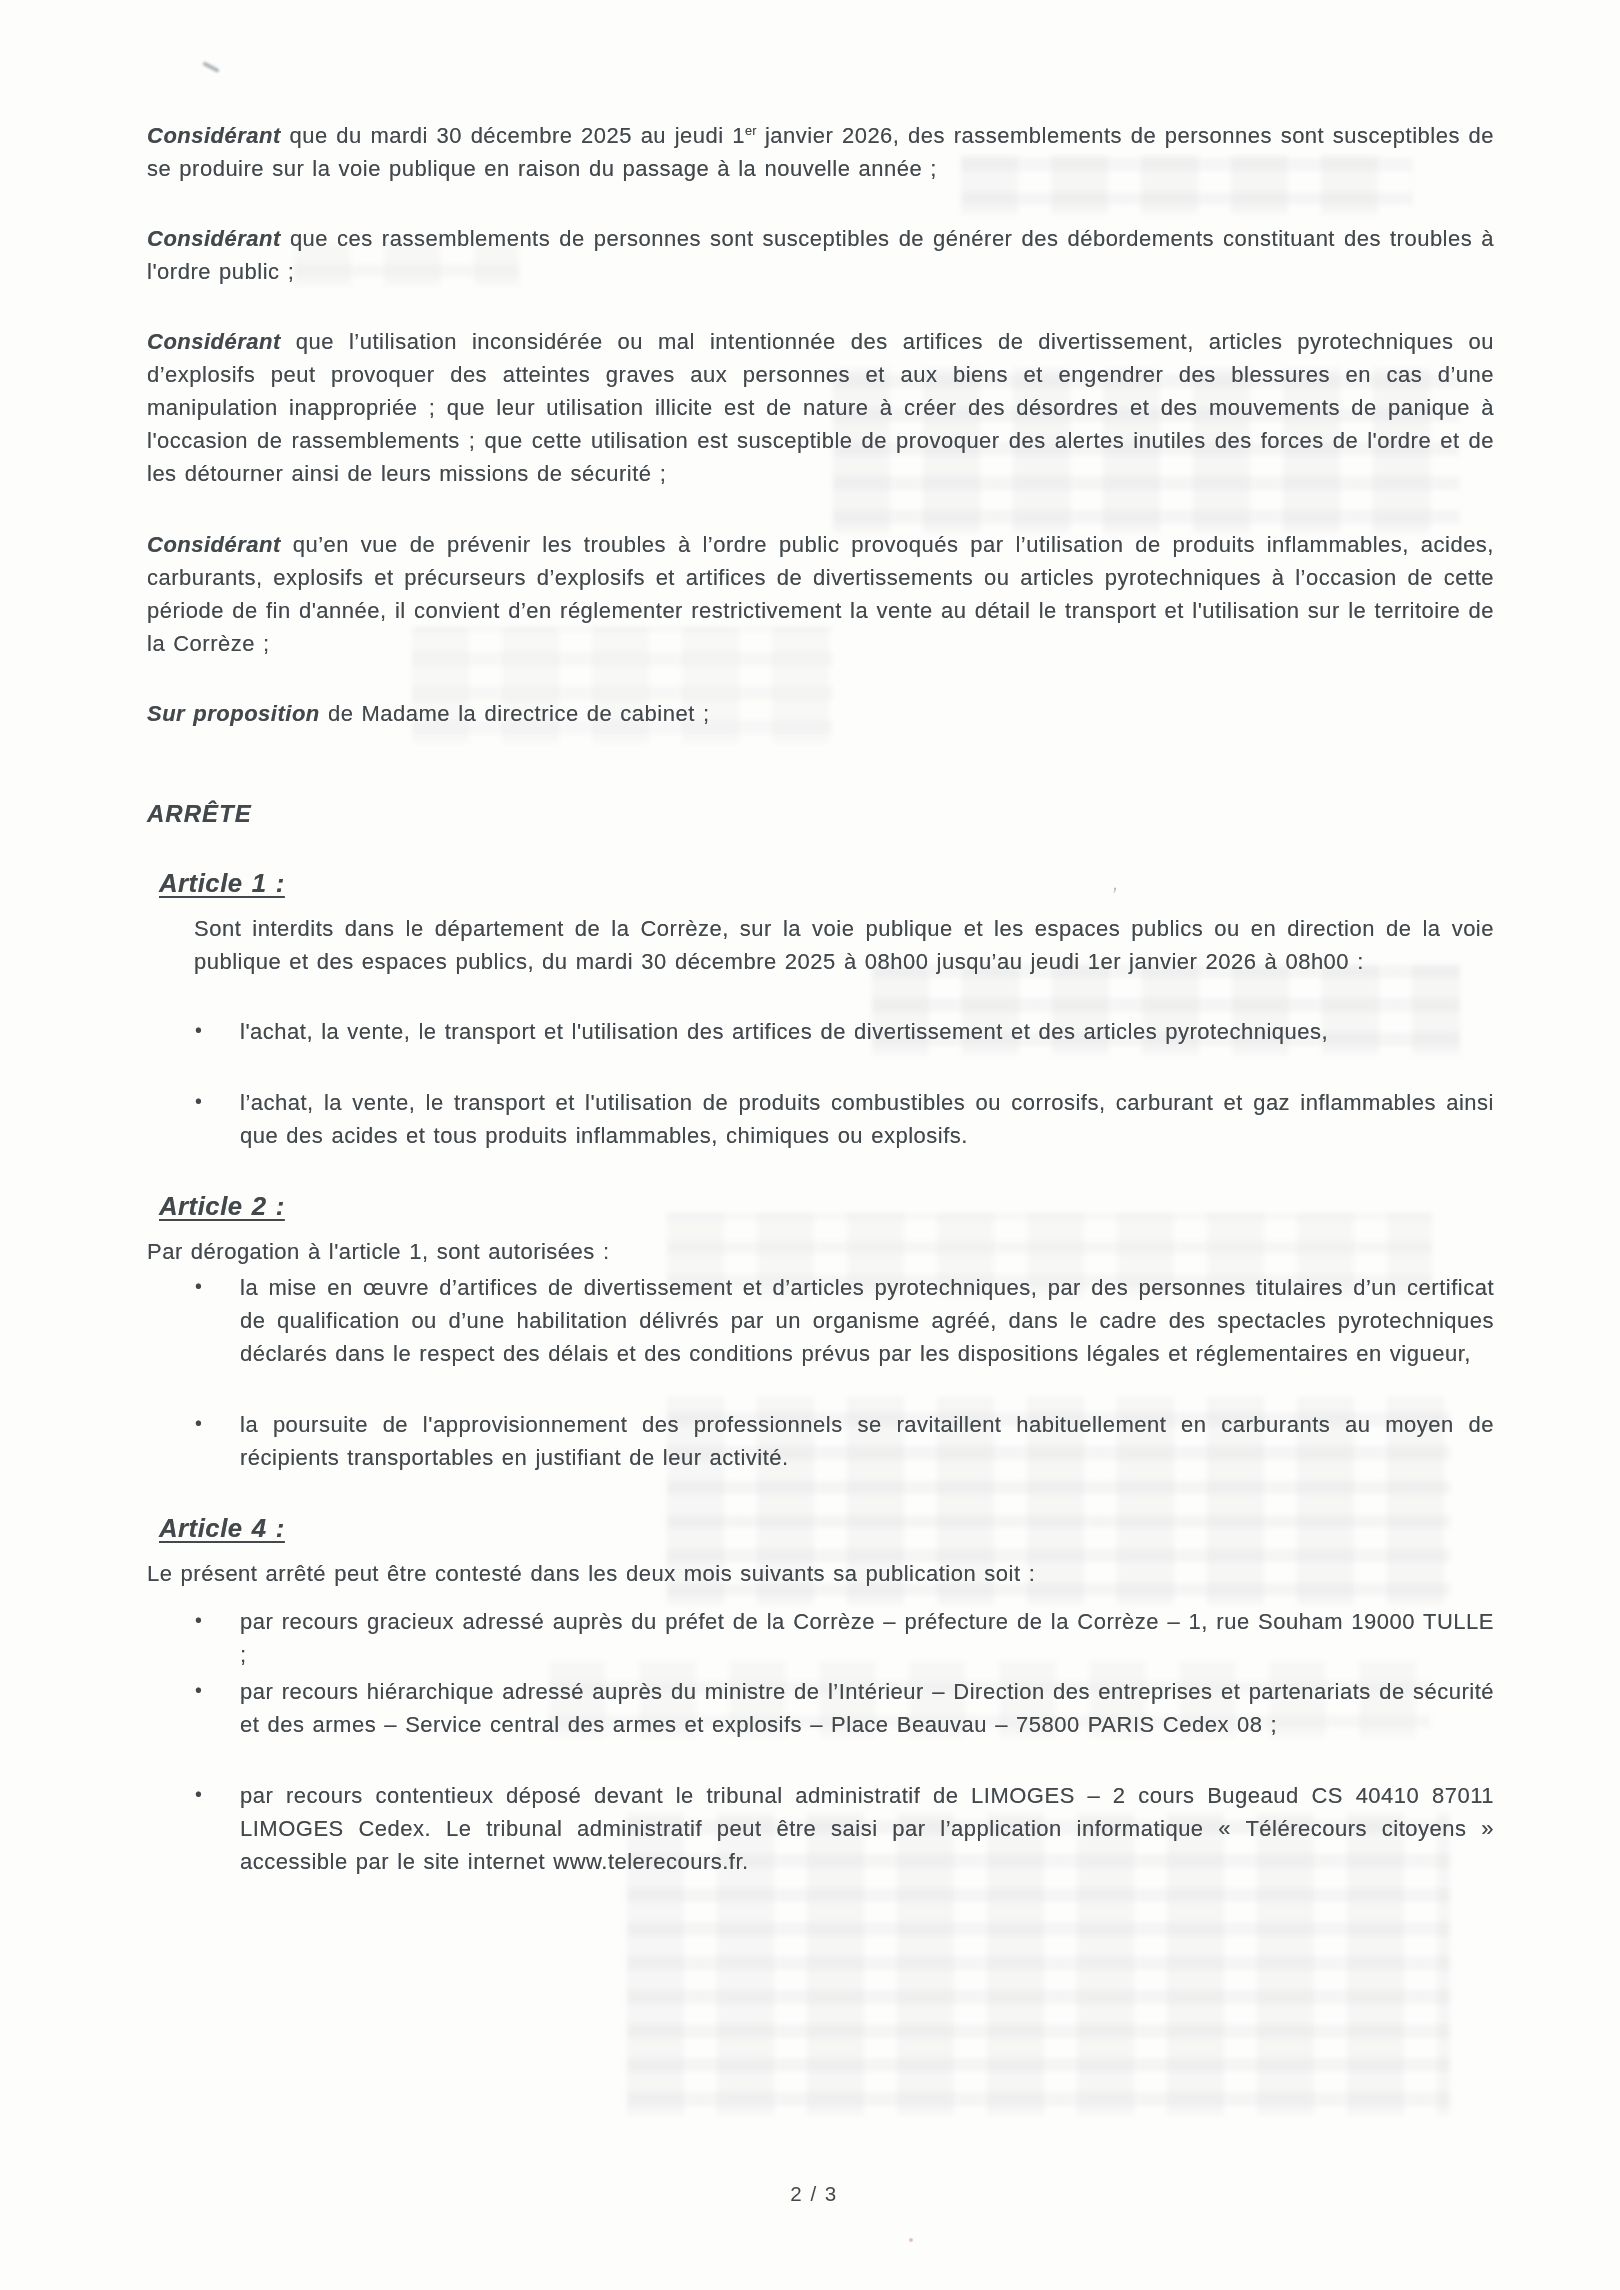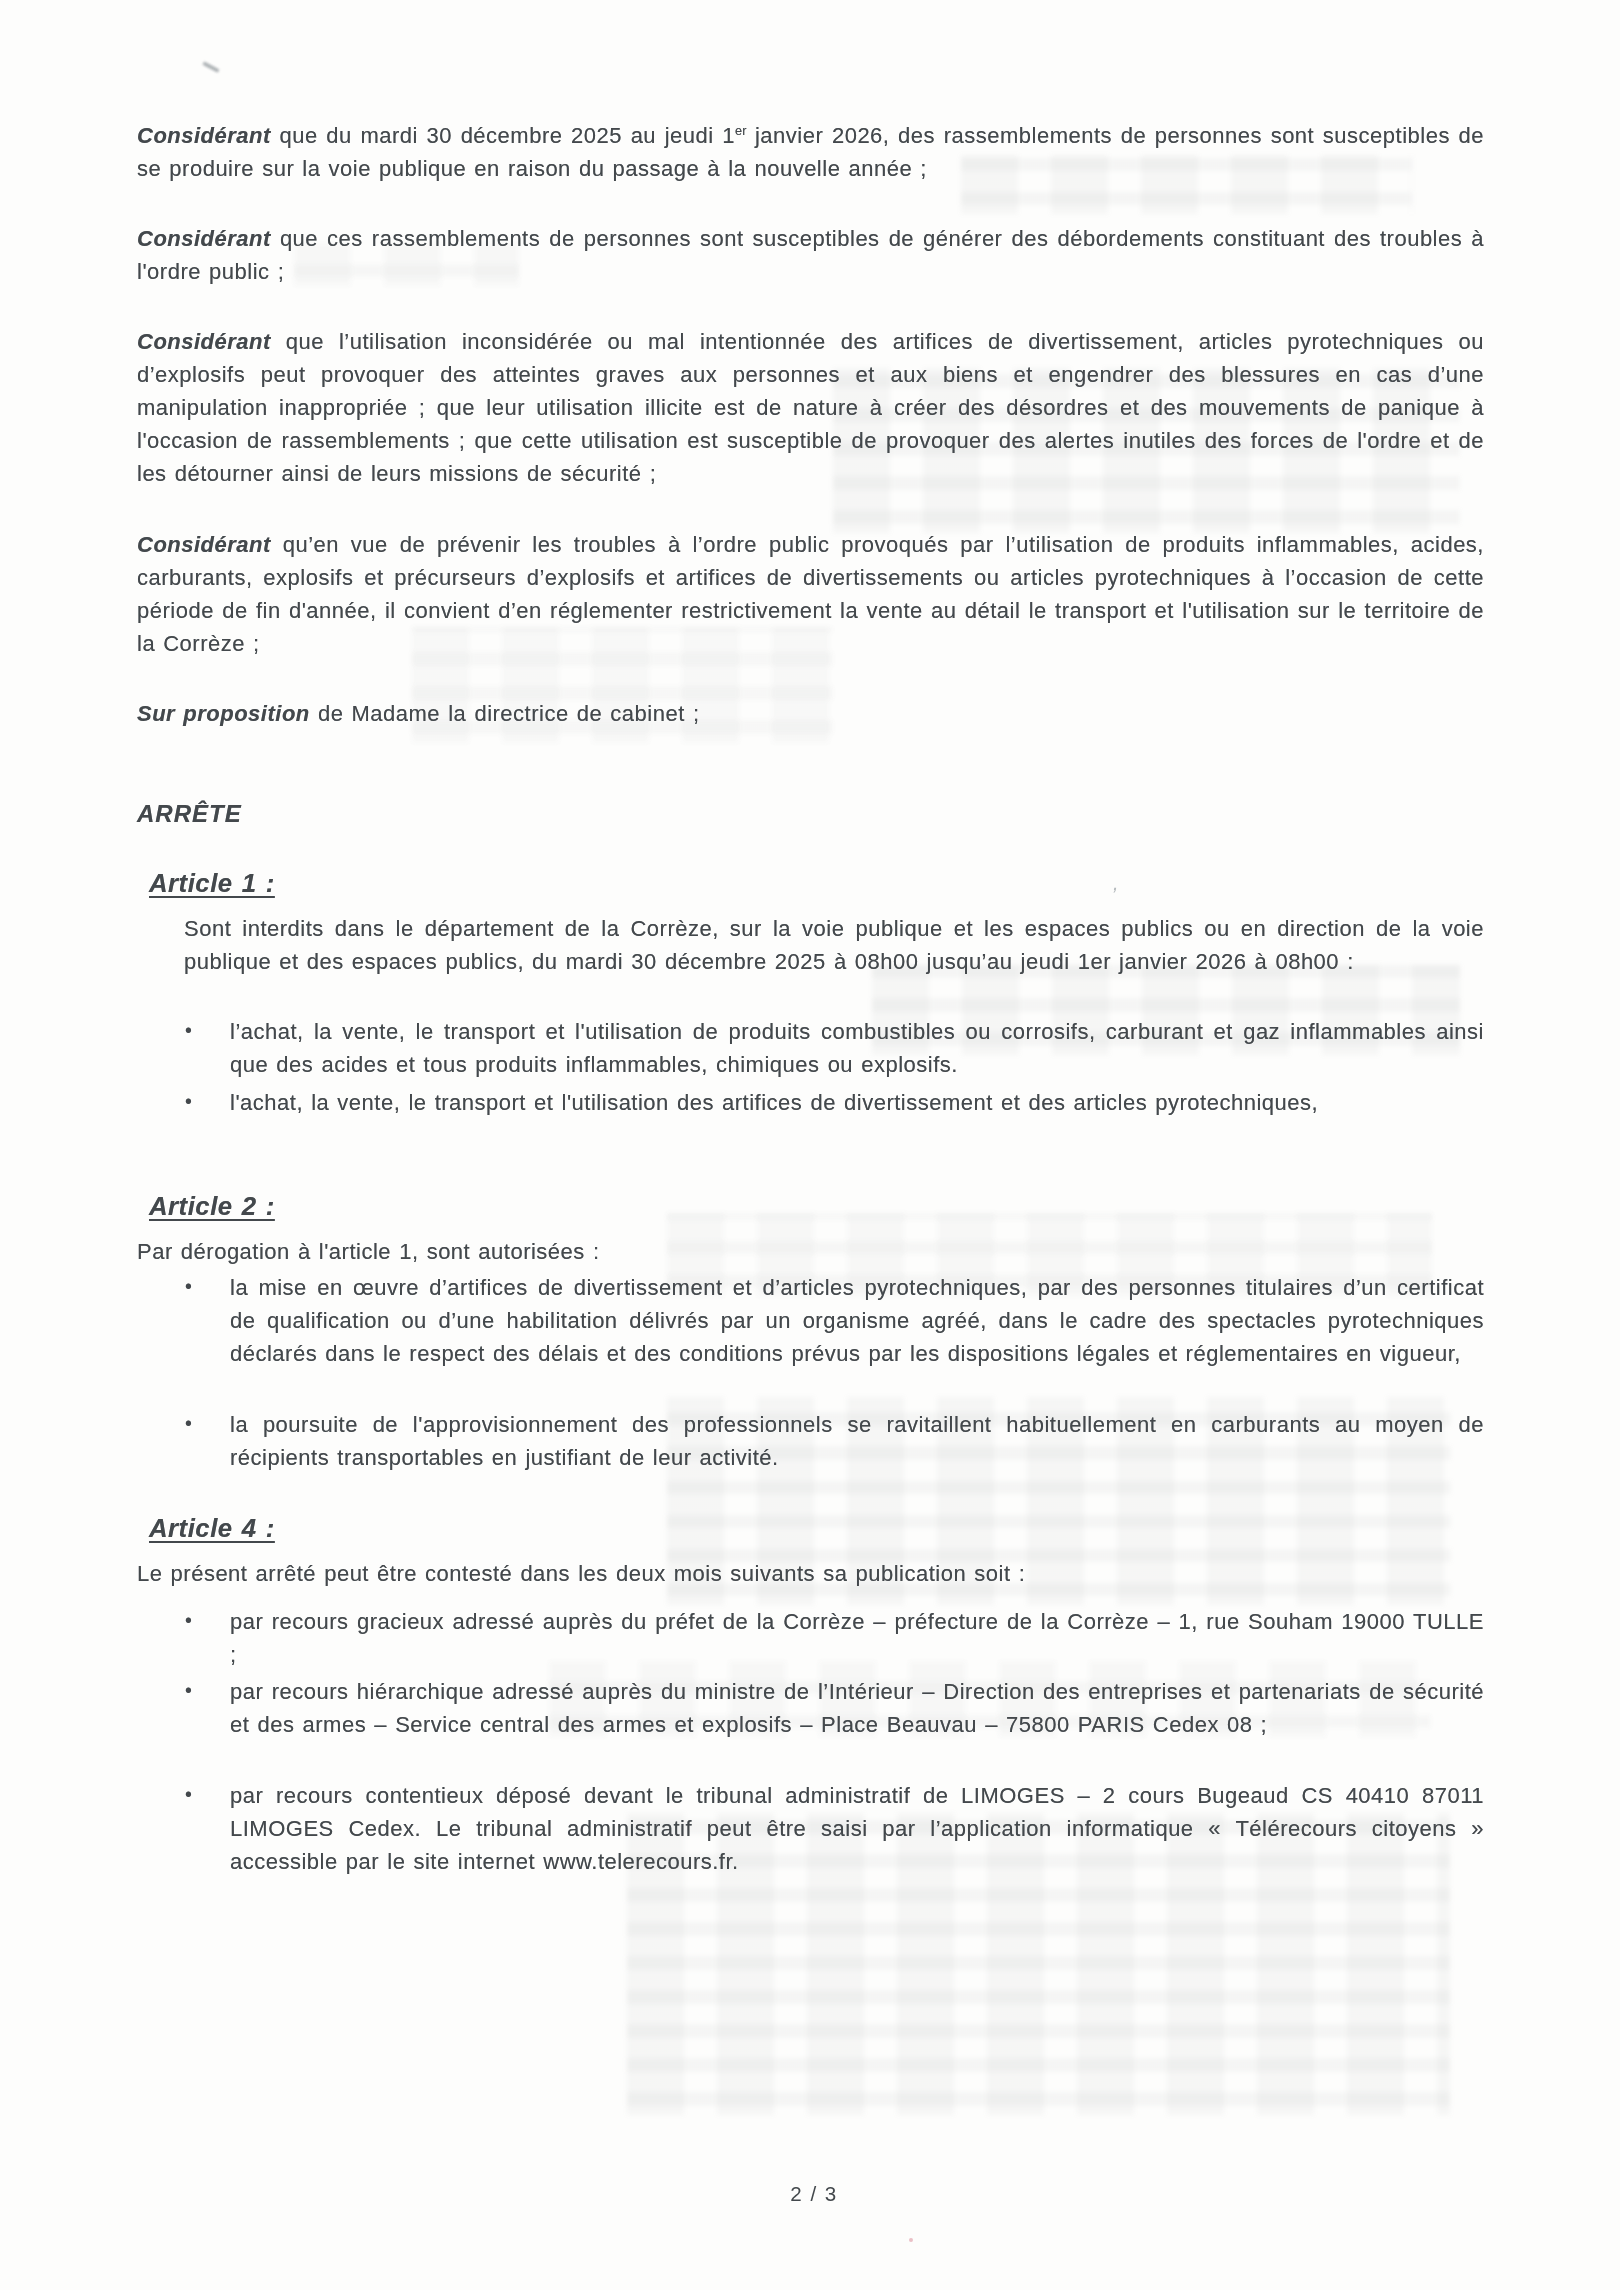--- a/index.html
+++ b/index.html
@@ -7,21 +7,21 @@
     position:relative;
     width:1620px;height:2291px;
     margin:0 auto;
     background:#fdfdfc;
     color:#43484c;
     font-family:"Liberation Sans","DejaVu Sans",sans-serif;
     overflow:hidden;
   }
   .content{
     position:absolute;
-    left:137px;top:119px;
+    left:147px;top:119px;
     width:1347px;
     z-index:2;
     font-size:22px;
     line-height:33px;
     letter-spacing:0.5px;
     word-spacing:1.5px;
     text-align:justify;
     text-shadow:0 0 0.5px rgba(67,72,76,0.55);
   }
   p{margin:0 0 36px 0;}
@@ -118,22 +118,22 @@
     <p class="mh4"><span class="lead">Considérant</span> <span>qu’en vue de prévenir les troubles à l’ordre public provoqués par l’utilisation de produits inflammables, acides, carburants, explosifs et précurseurs d’explosifs et artifices de divertissements ou articles pyrotechniques à l’occasion de cette période de fin d'année, il convient d’en réglementer restrictivement la vente au détail le transport et l'utilisation sur le territoire de la Corrèze ;</span></p>
 
     <p class="mh1"><span class="lead">Sur proposition</span> <span>de Madame la directrice de cabinet ;</span></p>
 
     <div class="arrete">ARRÊTE</div>
 
     <div>
       <h3 class="article-title">Article 1 :</h3>
       <p class="mh3" style="margin-bottom:0;margin-left:47px;">Sont interdits dans le département de la Corrèze, sur la voie publique et les espaces publics ou en direction de la voie publique et des espaces publics, du mardi 30 décembre 2025 à 08h00 jusqu’au jeudi 1er janvier 2026 à 08h00 :</p>
       <ul>
+        <li class="mh2">l'achat, la vente, le transport et l'utilisation des artifices de divertissement et des articles pyrotechniques,</li>
         <li class="mh2">l’achat, la vente, le transport et l'utilisation de produits combustibles ou corrosifs, carburant et gaz inflammables ainsi que des acides et tous produits inflammables, chimiques ou explosifs.</li>
-        <li class="mh2">l'achat, la vente, le transport et l'utilisation des artifices de divertissement et des articles pyrotechniques,</li>
       </ul>
     </div>
 
     <div class="section">
       <h3 class="article-title">Article 2 :</h3>
       <p class="mh1" style="margin-bottom:0;">Par dérogation à l'article 1, sont autorisées :</p>
       <ul>
         <li class="mh4">la mise en œuvre d’artifices de divertissement et d’articles pyrotechniques, par des personnes titulaires d’un certificat de qualification ou d’une habilitation délivrés par un organisme agréé, dans le cadre des spectacles pyrotechniques déclarés dans le respect des délais et des conditions prévus par les dispositions légales et réglementaires en vigueur,</li>
         <li class="mh2">la poursuite de l'approvisionnement des professionnels se ravitaillent habituellement en carburants au moyen de récipients transportables en justifiant de leur activité.</li>
       </ul>

